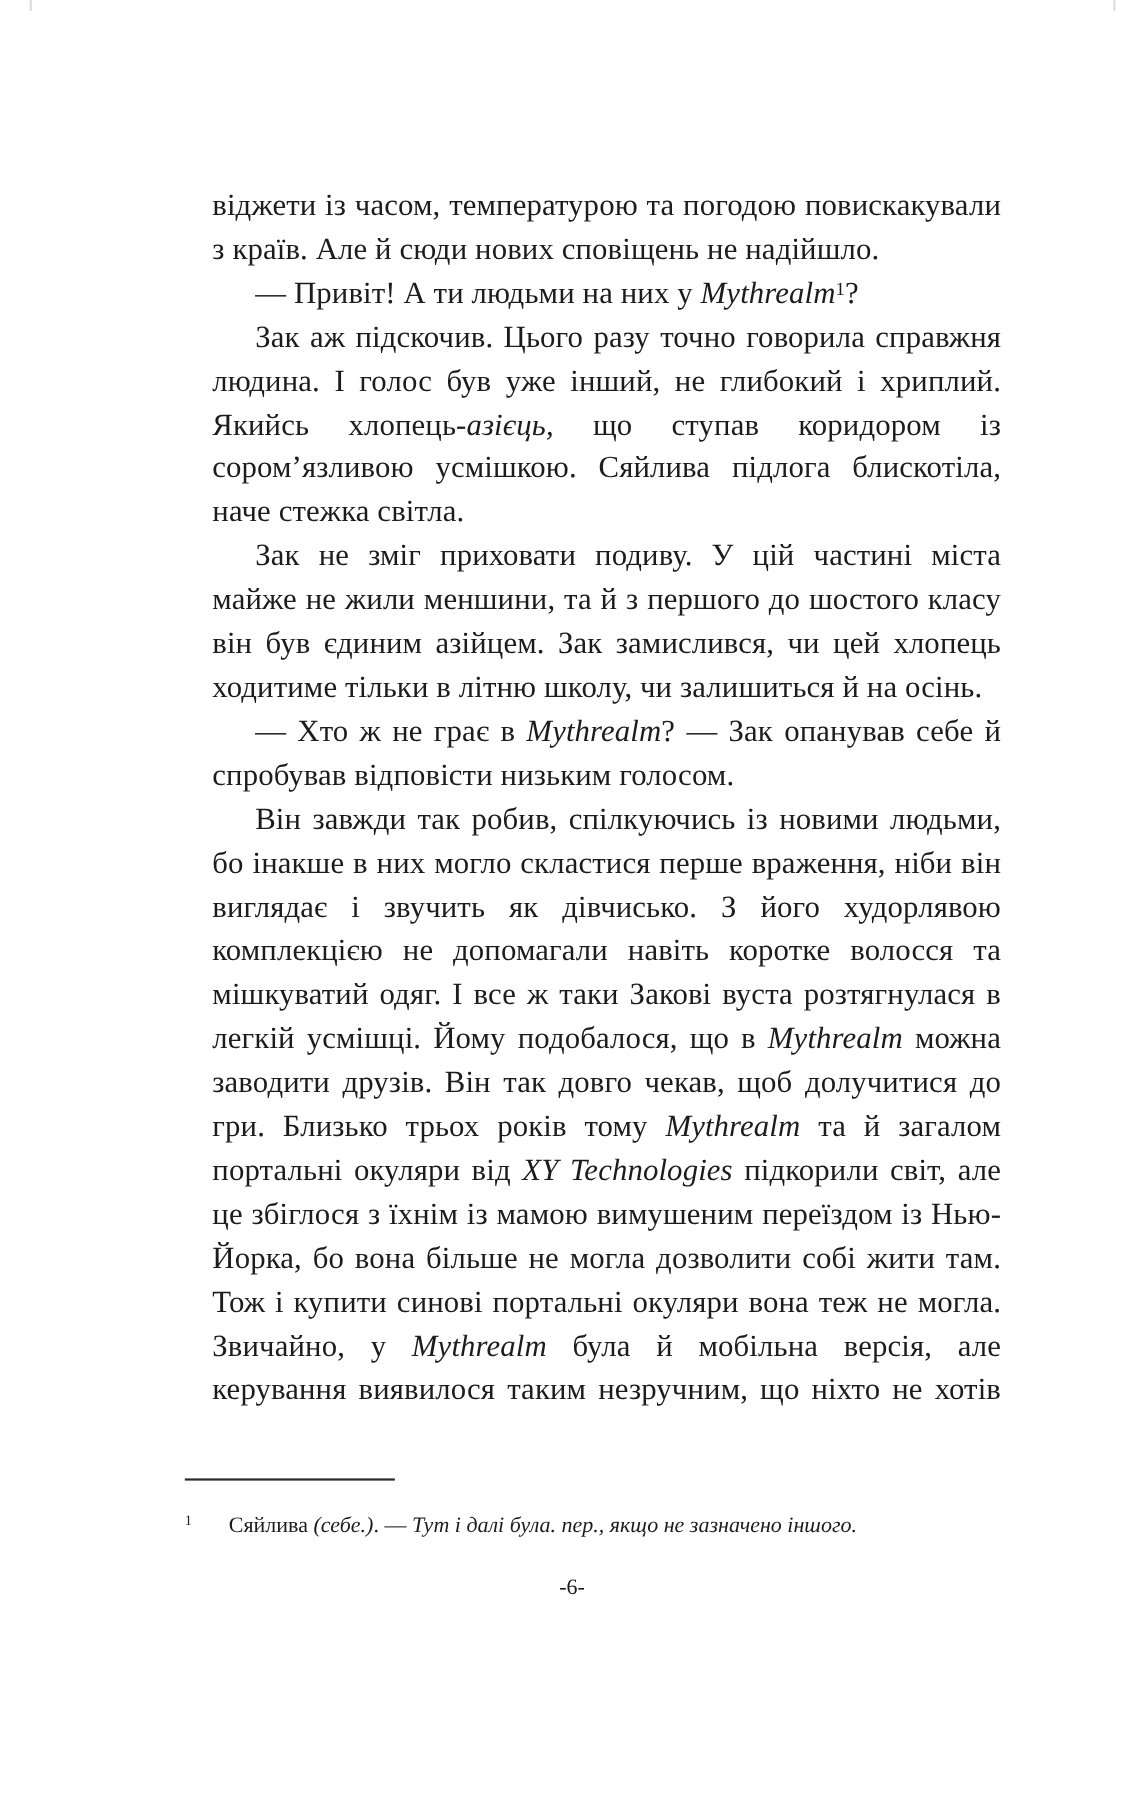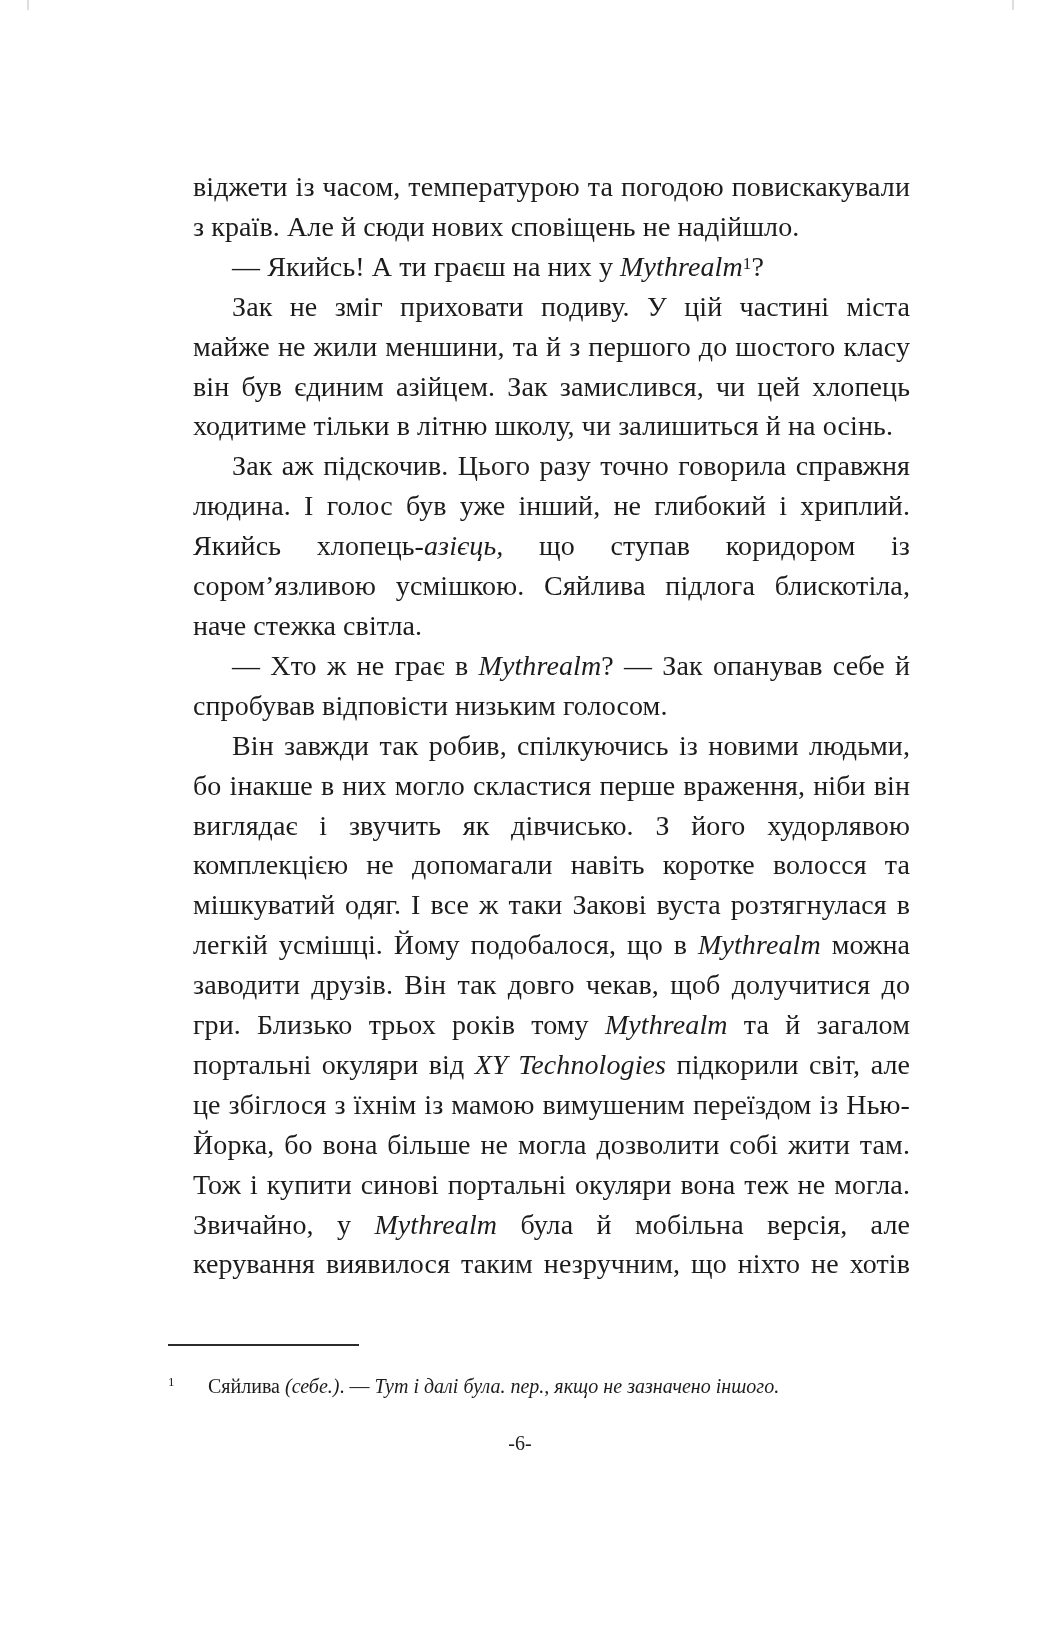--- a/index.html
+++ b/index.html
@@ -88,23 +88,23 @@
 </head>
 <body>
 
 <div class="page">
 
   <div class="edge left"></div>
   <div class="edge right"></div>
 
   <div class="text-block">
       <p class="para"><span>віджети із часом, температурою та погодою повискакували з країв. Але й сюди нових сповіщень не надійшло.</span></p>
-      <p class="para indent"><span>— Якийсь! А ти граєш на них у </span><span class="it">Mythrealm</span><sup class="fnref">1</sup><span>?</span></p>
+      <p class="para indent"><span>— Привіт! А ти людьми на них у </span><span class="it">Mythrealm</span><sup class="fnref">1</sup><span>?</span></p>
+      <p class="para indent"><span>Зак аж підскочив. Цього разу точно говорила справжня людина. І голос був уже інший, не глибокий і хриплий. Якийсь хлопець-</span><span class="it">азієць,</span><span> що ступав коридором із сором’язливою усмішкою. Сяйлива підлога блискотіла, наче стежка світла.</span></p>
       <p class="para indent"><span>Зак не зміг приховати подиву. У цій частині міста майже не жили меншини, та й з першого до шостого класу він був єдиним азійцем. Зак замислився, чи цей хлопець ходитиме тільки в літню школу, чи залишиться й на осінь.</span></p>
-      <p class="para indent"><span>Зак аж підскочив. Цього разу точно говорила справжня людина. І голос був уже інший, не глибокий і хриплий. Якийсь хлопець-</span><span class="it">азієць,</span><span> що ступав коридором із сором’язливою усмішкою. Сяйлива підлога блискотіла, наче стежка світла.</span></p>
       <p class="para indent"><span>— Хто ж не грає в </span><span class="it">Mythrealm</span><span>? — Зак опанував себе й спробував відповісти низьким голосом.</span></p>
       <p class="para indent cont"><span>Він завжди так робив, спілкуючись із новими людьми, бо інакше в них могло скластися перше враження, ніби він виглядає і звучить як дівчисько. З його худорлявою комплекцією не допомагали навіть коротке волосся та мішкуватий одяг. І все ж таки Закові вуста розтягнулася в легкій усмішці. Йому подобалося, що в </span><span class="it">Mythrealm</span><span> можна заводити друзів. Він так довго чекав, щоб долучитися до гри. Близько трьох років тому </span><span class="it">Mythrealm</span><span> та й загалом портальні окуляри від </span><span class="it">XY Technologies</span><span> підкорили світ, але це збіглося з їхнім із мамою вимушеним переїздом із Нью-Йорка, бо вона більше не могла дозволити собі жити там. Тож і купити синові портальні окуляри вона теж не могла. Звичайно, у </span><span class="it">Mythrealm</span><span> була й мобільна версія, але керування виявилося таким незручним, що ніхто не хотів</span></p>
     </div>
 
   <div class="fn-sep"></div>
 
   <div class="footnote">
     <span class="fn-num">1</span><span><span>Сяйлива </span><span class="it">(себе.)</span><span>. — </span><span class="it">Тут і далі була. пер., якщо не зазначено іншого.</span></span>
   </div>
 

